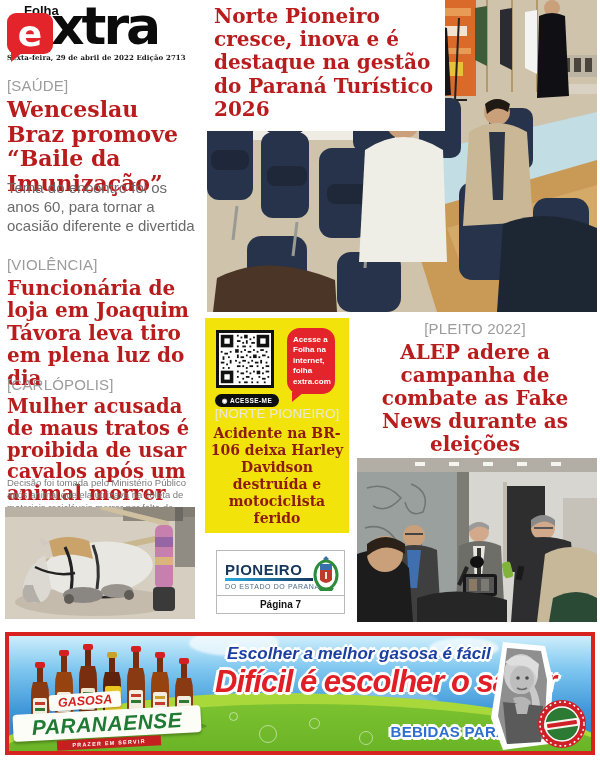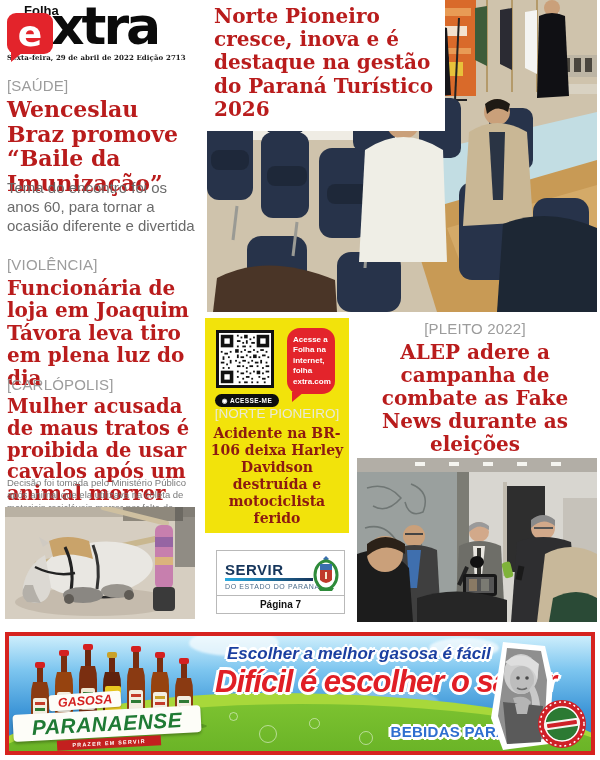--- a/index.html
+++ b/index.html
@@ -398,21 +398,21 @@
       <circle cx="28" cy="96" r="18" fill="#caa07a"></circle>
       <path d="M10 86 Q28 72 48 86 L48 96 Q28 82 10 98 Z" fill="#2b2118"></path>
       <path d="M188 96 Q214 82 240 96 L240 164 L180 164 Z" fill="#c8b89a"></path>
       <path d="M196 140 Q220 128 240 140 L240 164 L192 164 Z" fill="#2a4a36"></path>
       <path d="M60 140 Q100 126 150 142 L150 164 L60 164 Z" fill="#262626"></path>
     </svg>
   </figure>
 
   <div class="abs gov">
     <div class="gov-top">
-      <div class="gov-title">SERVIR</div>
+      <div class="gov-title">PIONEIRO</div>
       <div class="gov-bar"></div>
       <div class="gov-sub">DO ESTADO DO PARANÁ</div>
       <svg class="gov-crest" viewBox="0 0 26 38">
         <path d="M13 2 L16 5 L13 7 L10 5 Z" fill="#3a6fae"></path>
         <ellipse cx="13" cy="21" rx="11" ry="14" fill="none" stroke="#2e8b3a" stroke-width="3"></ellipse>
         <rect x="7" y="10" width="12" height="6" fill="#3a6fae"></rect>
         <path d="M7 16 L19 16 L19 26 Q13 32 7 26 Z" fill="#c0392b"></path>
         <path d="M12 18 L14 18 L14 25 L12 25 Z" fill="#f5e9d0"></path>
         <path d="M5 34 L21 34 L19 37 L7 37 Z" fill="#2e8b3a"></path>
       </svg>

